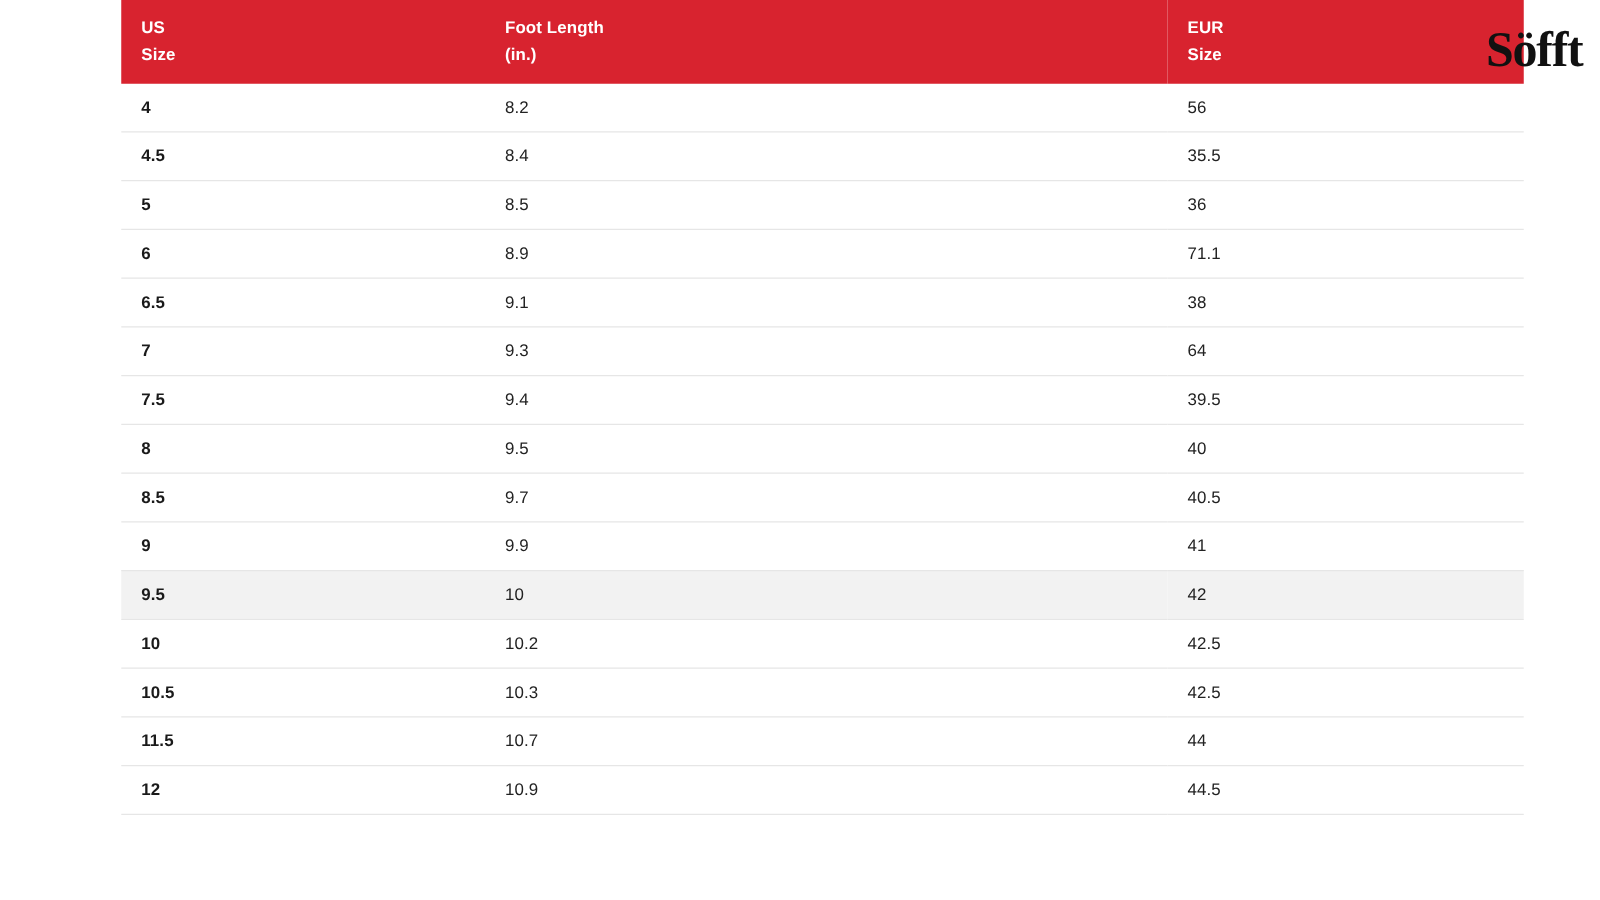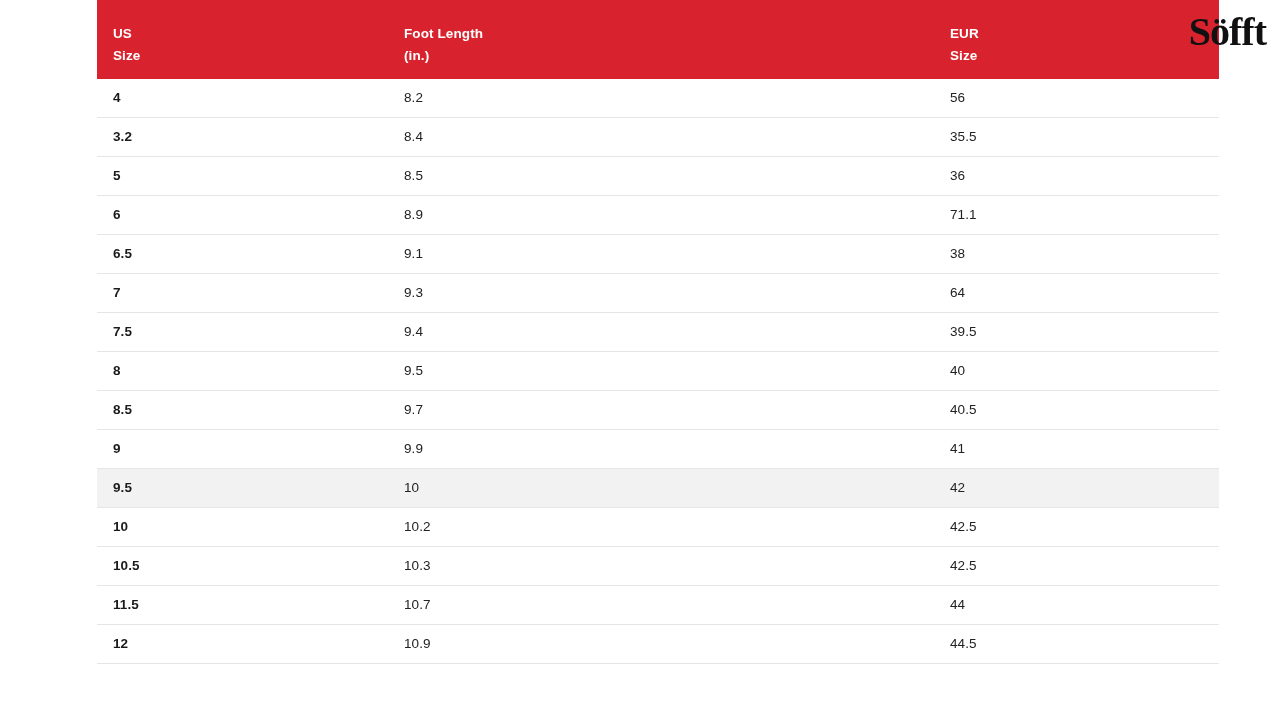--- a/index.html
+++ b/index.html
@@ -24,21 +24,21 @@
     width: 1074px;
     border-collapse: collapse;
     table-layout: fixed;
   }
   .size-table th {
     background: #d8232f;
     color: #ffffff;
     font-size: 13.5px;
     font-weight: bold;
     text-align: left;
-    padding: 23px 0 11px 16px;
+    padding: 11px 0 11px 16px;
     line-height: 1.65;
     vertical-align: top;
     letter-spacing: 0.1px;
   }
   .size-table th .hdr-line {
     display: block;
   }
   .size-table td {
     font-size: 13.5px;
     color: #222222;
@@ -59,20 +59,21 @@
   .col-len { width: 530px; }
   .col-eur { width: 269px; }
 
   .brand-logo {
     position: absolute;
     right: 14px;
     top: 12px;
     width: 110px;
     height: 56px;
     display: flex;
+    align-items: center;
     justify-content: flex-end;
   }
   .brand-logo .wordmark {
     font-family: "Liberation Serif", serif;
     font-size: 40px;
     font-weight: bold;
     color: #111111;
     letter-spacing: -1px;
     line-height: 1;
   }
@@ -99,21 +100,21 @@
         </th>
       </tr>
     </thead>
     <tbody id="table-body">
         <tr>
           <td class="us col-us">4</td>
           <td class="col-len">8.2</td>
           <td class="col-eur">56</td>
         </tr>
         <tr>
-          <td class="us col-us">3.2</td>
+          <td class="us col-us">4.5</td>
           <td class="col-len">8.4</td>
           <td class="col-eur">35.5</td>
         </tr>
         <tr>
           <td class="us col-us">5</td>
           <td class="col-len">8.5</td>
           <td class="col-eur">36</td>
         </tr>
         <tr>
           <td class="us col-us">6</td>

